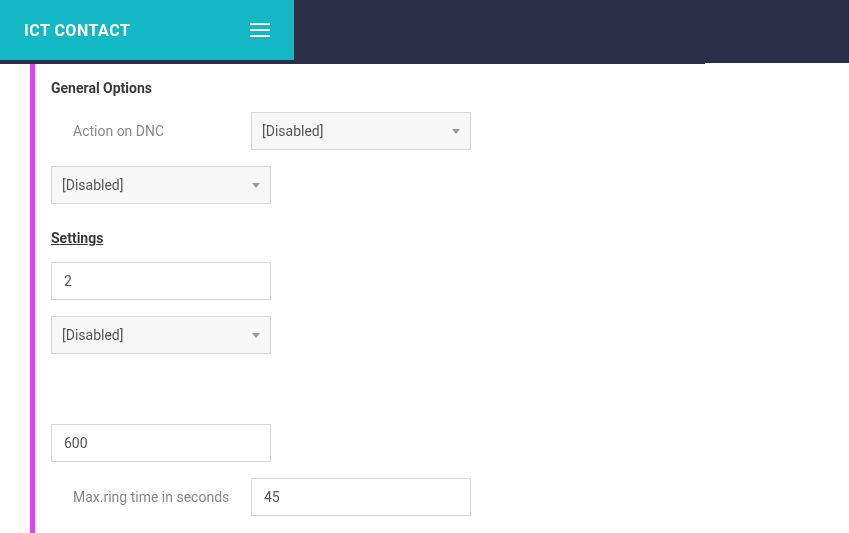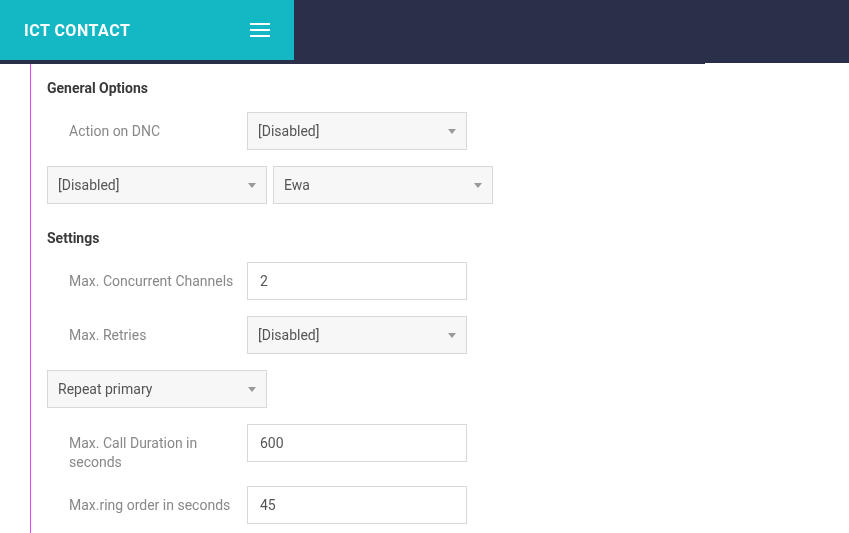--- a/index.html
+++ b/index.html
@@ -76,30 +76,31 @@
       justify-content: center;
     }
     .content {
       position: absolute;
       top: 64px;
       left: 30px;
       right: 0;
       bottom: 0;
       padding: 16px 0 0 16px;
       background: #ffffff;
-      border-left: 1px solid #d946ef;
+      border-left: 5px solid #d946ef;
     }
     .section-title {
       font-size: 14px;
       font-weight: 700;
       color: #3a3a3a;
       margin-bottom: 16px;
     }
     .section-title.second {
       margin-top: 24px;
+      text-decoration: underline;
     }
     .form-row {
       display: flex;
       align-items: flex-start;
       margin-bottom: 14px;
       min-height: 40px;
     }
     .form-label {
       width: 200px;
       padding-left: 22px;
@@ -206,62 +207,49 @@
       </div>
     </div>
   </div>
 
   <div class="form-row">
     <div class="form-controls">
       <div class="select-box">
         <span>[Disabled]</span>
         <span class="arrow"></span>
       </div>
-      <div class="select-box">
-        <span>Ewa</span>
-        <span class="arrow"></span>
-      </div>
     </div>
   </div>
 
   <div class="section-title second">Settings</div>
 
   <div class="form-row">
-    <div class="form-label">Max. Concurrent Channels</div>
     <div class="form-controls">
       <input class="input-box" type="text" value="2" style="">
     </div>
   </div>
 
   <div class="form-row">
-    <div class="form-label">Max. Retries</div>
     <div class="form-controls">
       <div class="select-box">
         <span>[Disabled]</span>
         <span class="arrow"></span>
       </div>
     </div>
   </div>
 
   <div class="form-row">
-    <div class="form-controls">
-      <div class="select-box">
-        <span>Repeat primary</span>
-        <span class="arrow"></span>
-      </div>
-    </div>
-  </div>
-
-  <div class="form-row">
-    <div class="form-label">Max. Call Duration in seconds</div>
+  </div>
+
+  <div class="form-row">
     <div class="form-controls">
       <input class="input-box" type="text" value="600" style="">
     </div>
   </div>
 
   <div class="form-row">
-    <div class="form-label">Max.ring order in seconds</div>
+    <div class="form-label">Max.ring time in seconds</div>
     <div class="form-controls">
       <input class="input-box" type="text" value="45" style="">
     </div>
   </div>
 
 </div>
 
 </body></html>

